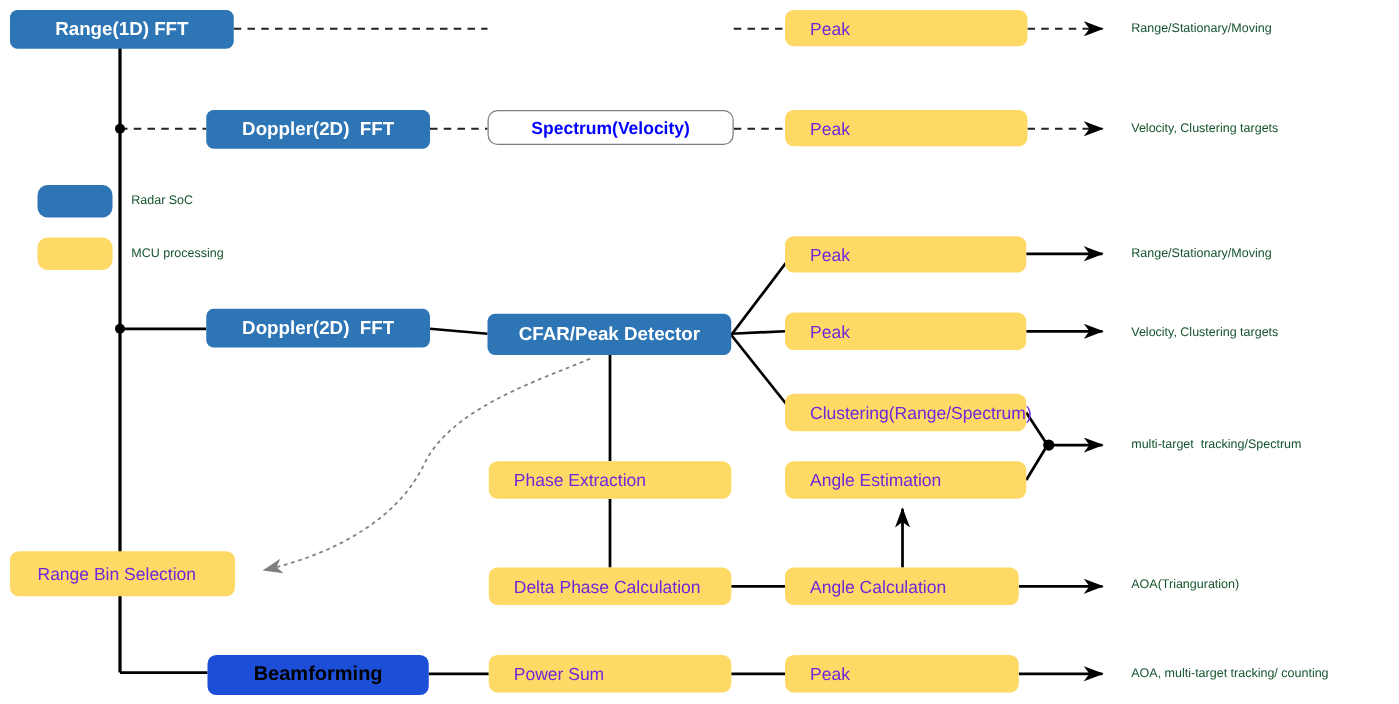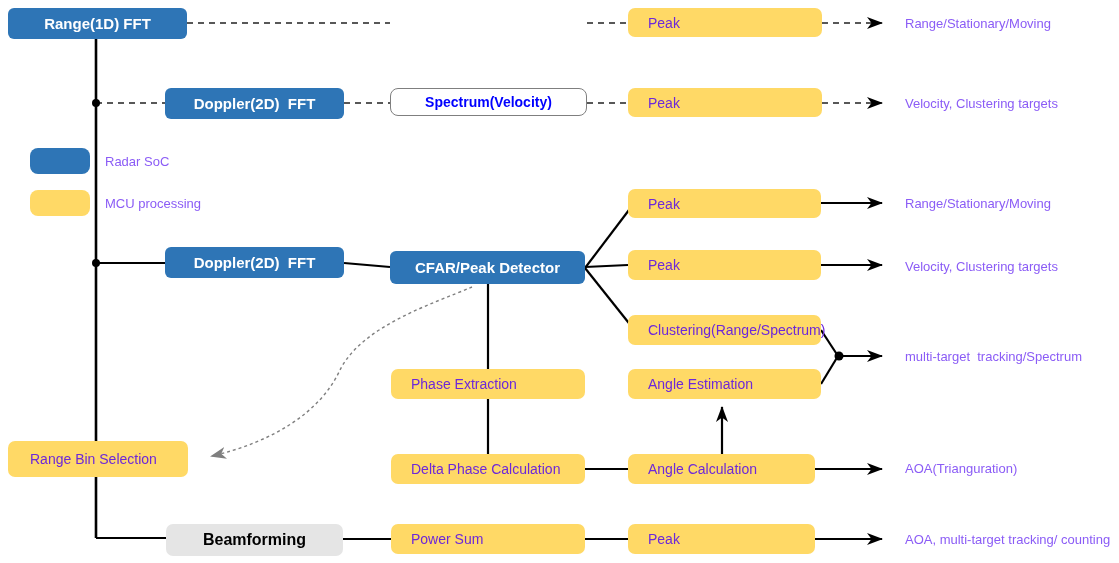--- a/index.html
+++ b/index.html
@@ -11,32 +11,32 @@
   .node{
     position:absolute;box-sizing:border-box;display:flex;align-items:center;
     white-space:pre;border-radius:7px;font-size:14px;color:#6d28d9;
   }
   .blue{
     background:#2E75B6;color:#ffffff;font-weight:bold;font-size:15px;
     justify-content:center;border-radius:6px;
   }
   .yellow{background:#FFD966;justify-content:flex-start;padding-left:20px;}
   .lightyellow{
-    background:#e5e5e5;color:#000;font-weight:bold;font-size:16px;
+    background:#1d4ed8;color:#000;font-weight:bold;font-size:16px;
     justify-content:center;
   }
   .spectrum{
     background:#ffffff;color:#0000FF;font-weight:bold;justify-content:center;
     border-radius:8px;
   }
   .spectrum.dashed{border:1.5px dashed #7F7F7F;}
   .spectrum.solid{border:1.5px solid #7F7F7F;}
   .legend-swatch{position:absolute;width:60px;height:26px;border-radius:8px;}
   .txt{
-    position:absolute;transform:translateY(-50%);font-size:13px;color:#8b5cf6;
+    position:absolute;transform:translateY(-50%);font-size:10px;color:#14532d;
     white-space:pre;
   }
 </style>
 </head>
 <body>
 
 <div id="canvas">
 
   <svg class="wires" width="1119" height="563" viewBox="0 0 1119 563">
     <defs>

